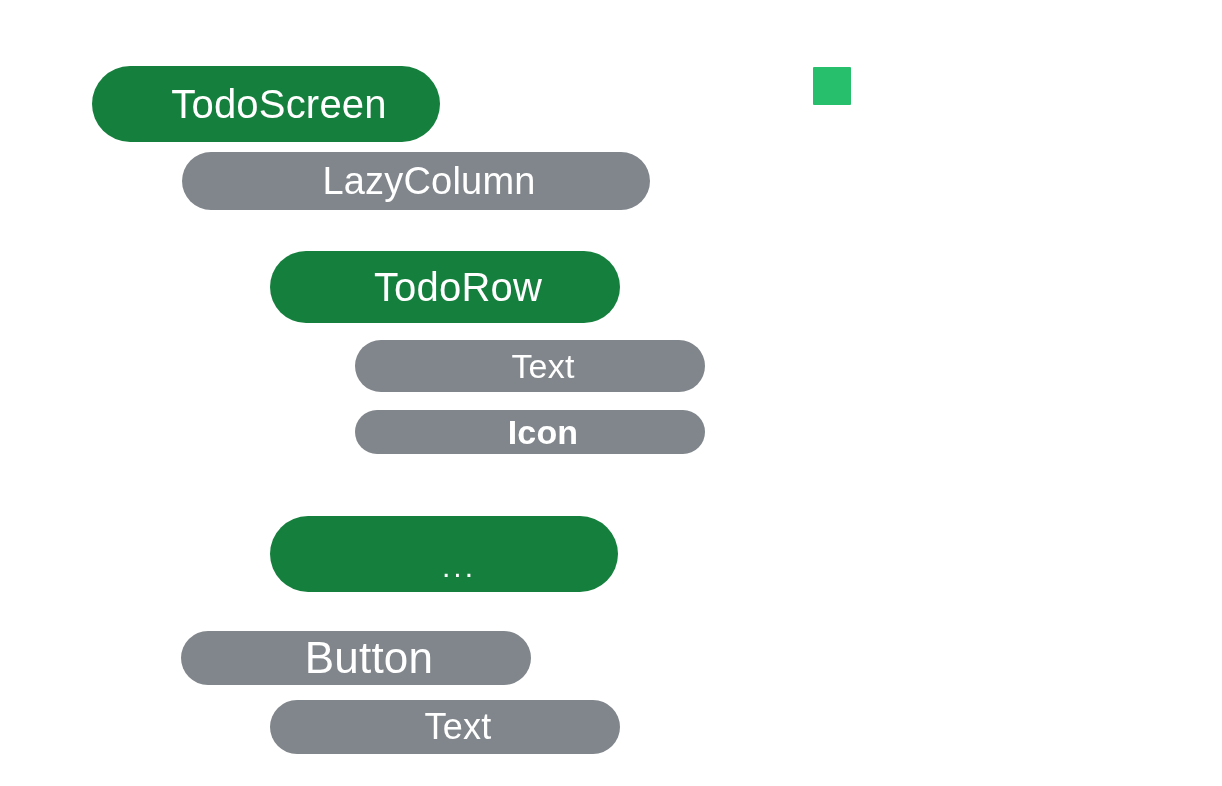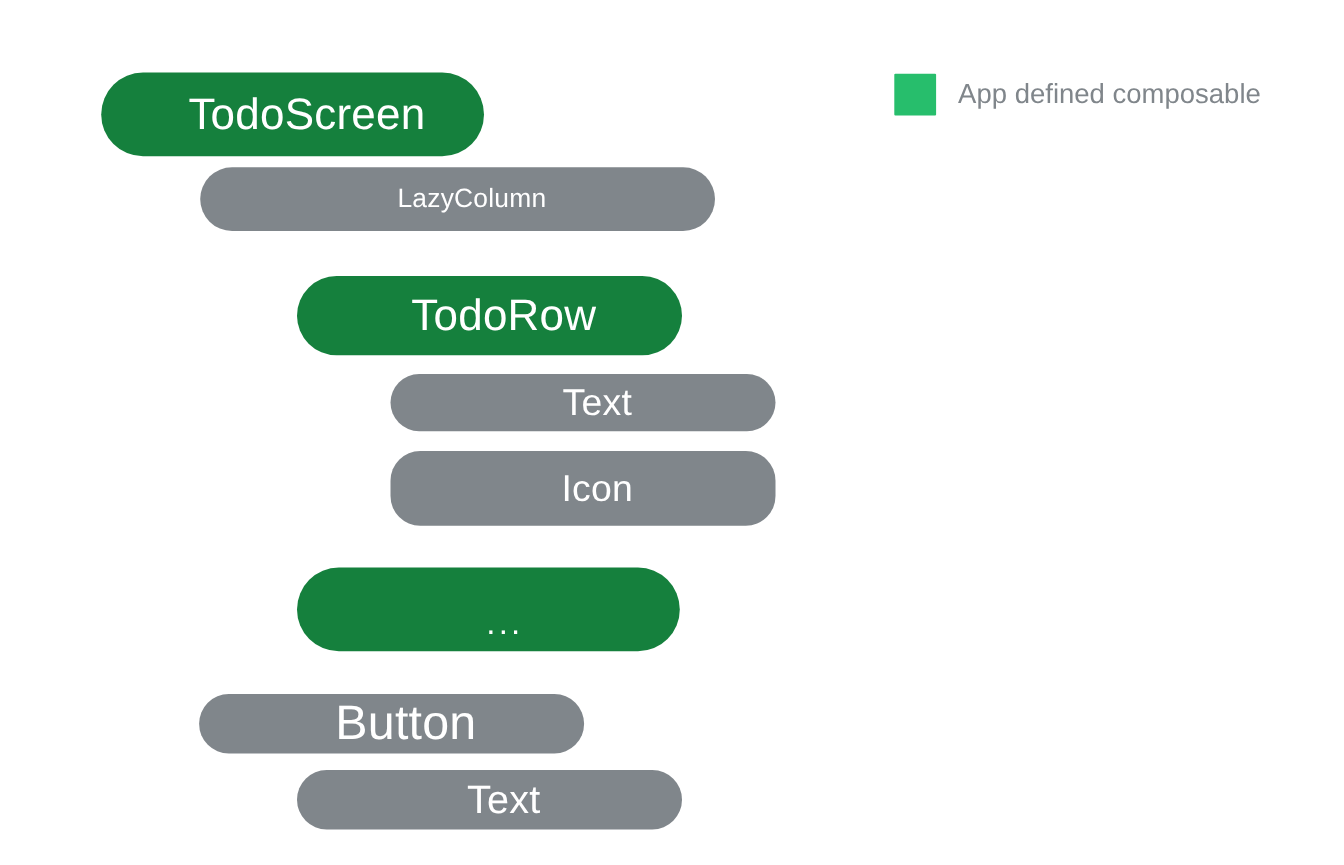--- a/index.html
+++ b/index.html
@@ -83,43 +83,42 @@
 </style>
 </head>
 <body>
 
 <div id="diagram-canvas">
 
   <div id="pill-layer">
       <div class="pill app" style="left: 92px; top: 66px; width: 348px; height: 76px; border-radius: 38px; font-size: 40px;">
         <span class="pill-label">TodoScreen</span>
       </div>
-      <div class="pill builtin" style="left: 182px; top: 152px; width: 468px; height: 58px; border-radius: 29px; font-size: 24px;">
+      <div class="pill builtin" style="left: 182px; top: 152px; width: 468px; height: 58px; border-radius: 29px; font-size: 38px;">
         <span class="pill-label">LazyColumn</span>
       </div>
       <div class="pill app" style="left: 270px; top: 251px; width: 350px; height: 72px; border-radius: 36px; font-size: 40px;">
         <span class="pill-label">TodoRow</span>
       </div>
       <div class="pill builtin" style="left: 355px; top: 340px; width: 350px; height: 52px; border-radius: 26px; font-size: 34px;">
         <span class="pill-label">Text</span>
       </div>
-      <div class="pill builtin" style="left: 355px; top: 410px; width: 350px; height: 68px; border-radius: 27px; font-size: 34px;">
+      <div class="pill builtin" style="left: 355px; top: 410px; width: 350px; height: 44px; border-radius: 27px; font-size: 34px; font-weight: bold;">
         <span class="pill-label">Icon</span>
       </div>
       <div class="pill app ellipsis" style="left: 270px; top: 516px; width: 348px; height: 76px; border-radius: 38px; font-size: 30px;">
         <span class="pill-label">...</span>
       </div>
       <div class="pill builtin" style="left: 181px; top: 631px; width: 350px; height: 54px; border-radius: 27px; font-size: 44px;">
         <span class="pill-label">Button</span>
       </div>
       <div class="pill builtin" style="left: 270px; top: 700px; width: 350px; height: 54px; border-radius: 27px; font-size: 36px;">
         <span class="pill-label">Text</span>
       </div>
     </div>
 
   <div id="legend">
       <div class="legend-row">
         <span class="legend-swatch app"></span>
-        <span class="legend-text">App defined composable</span>
       </div>
     </div>
 
 </div>
 
 </body></html>

